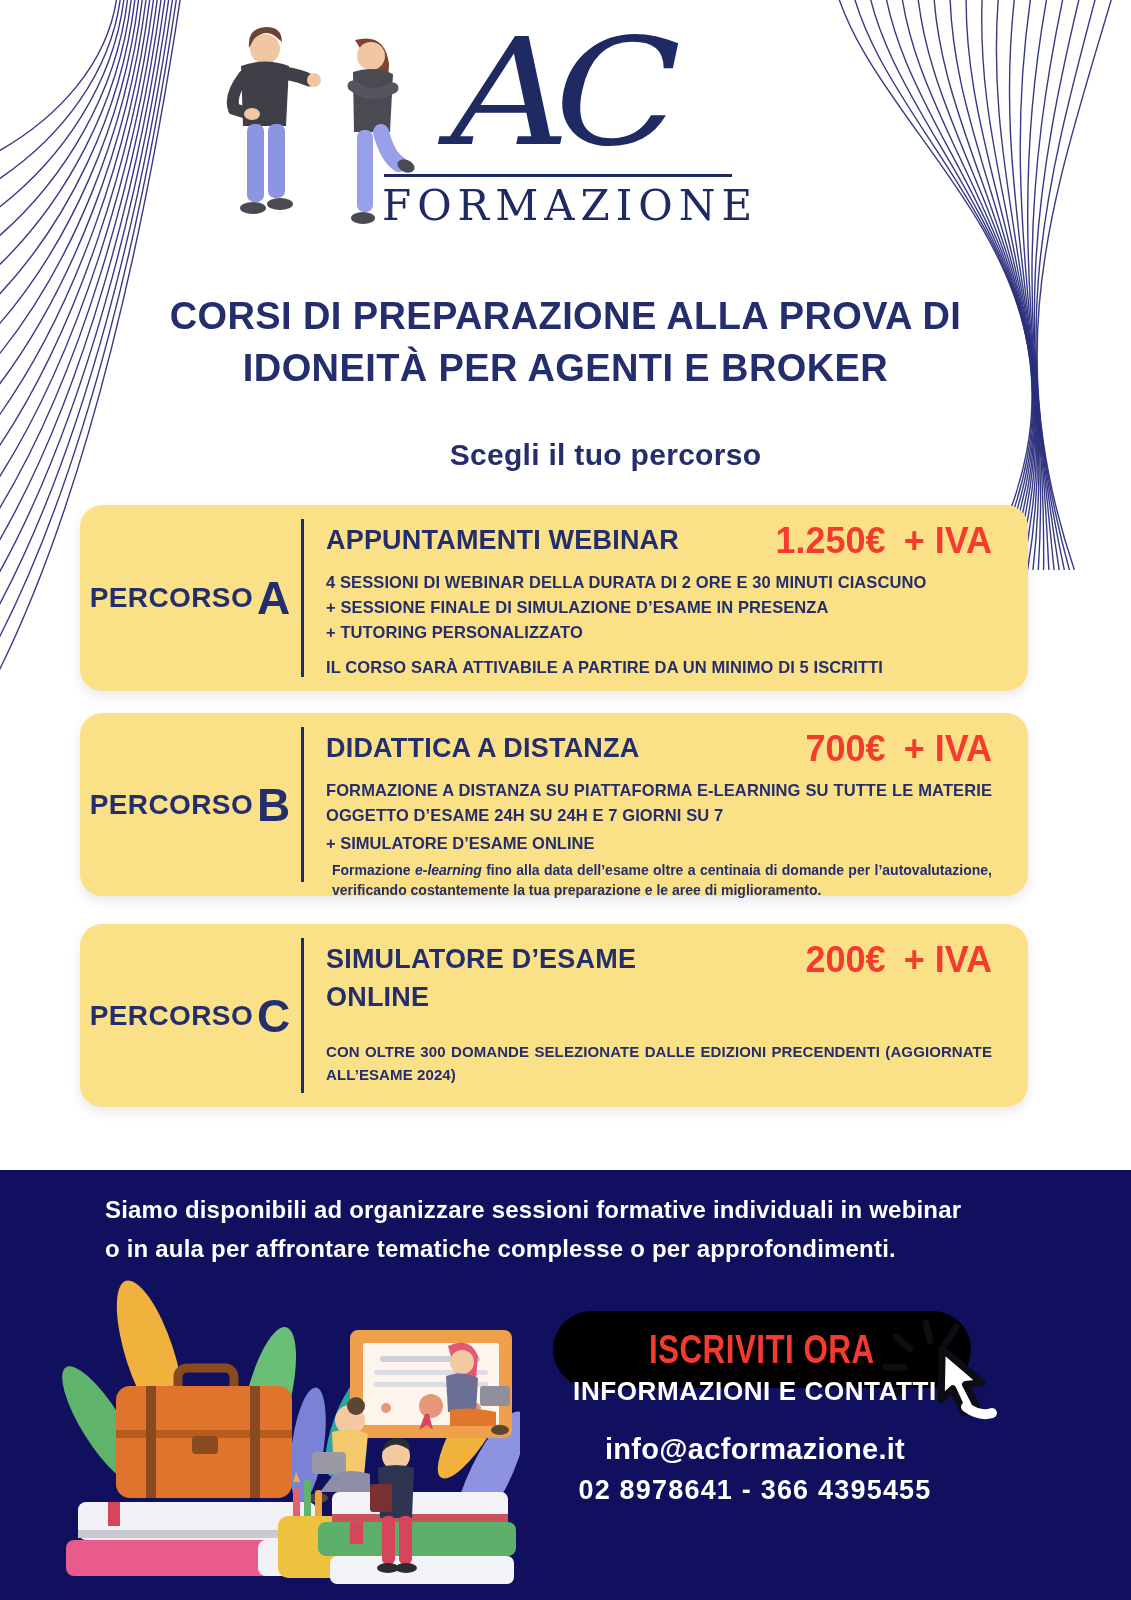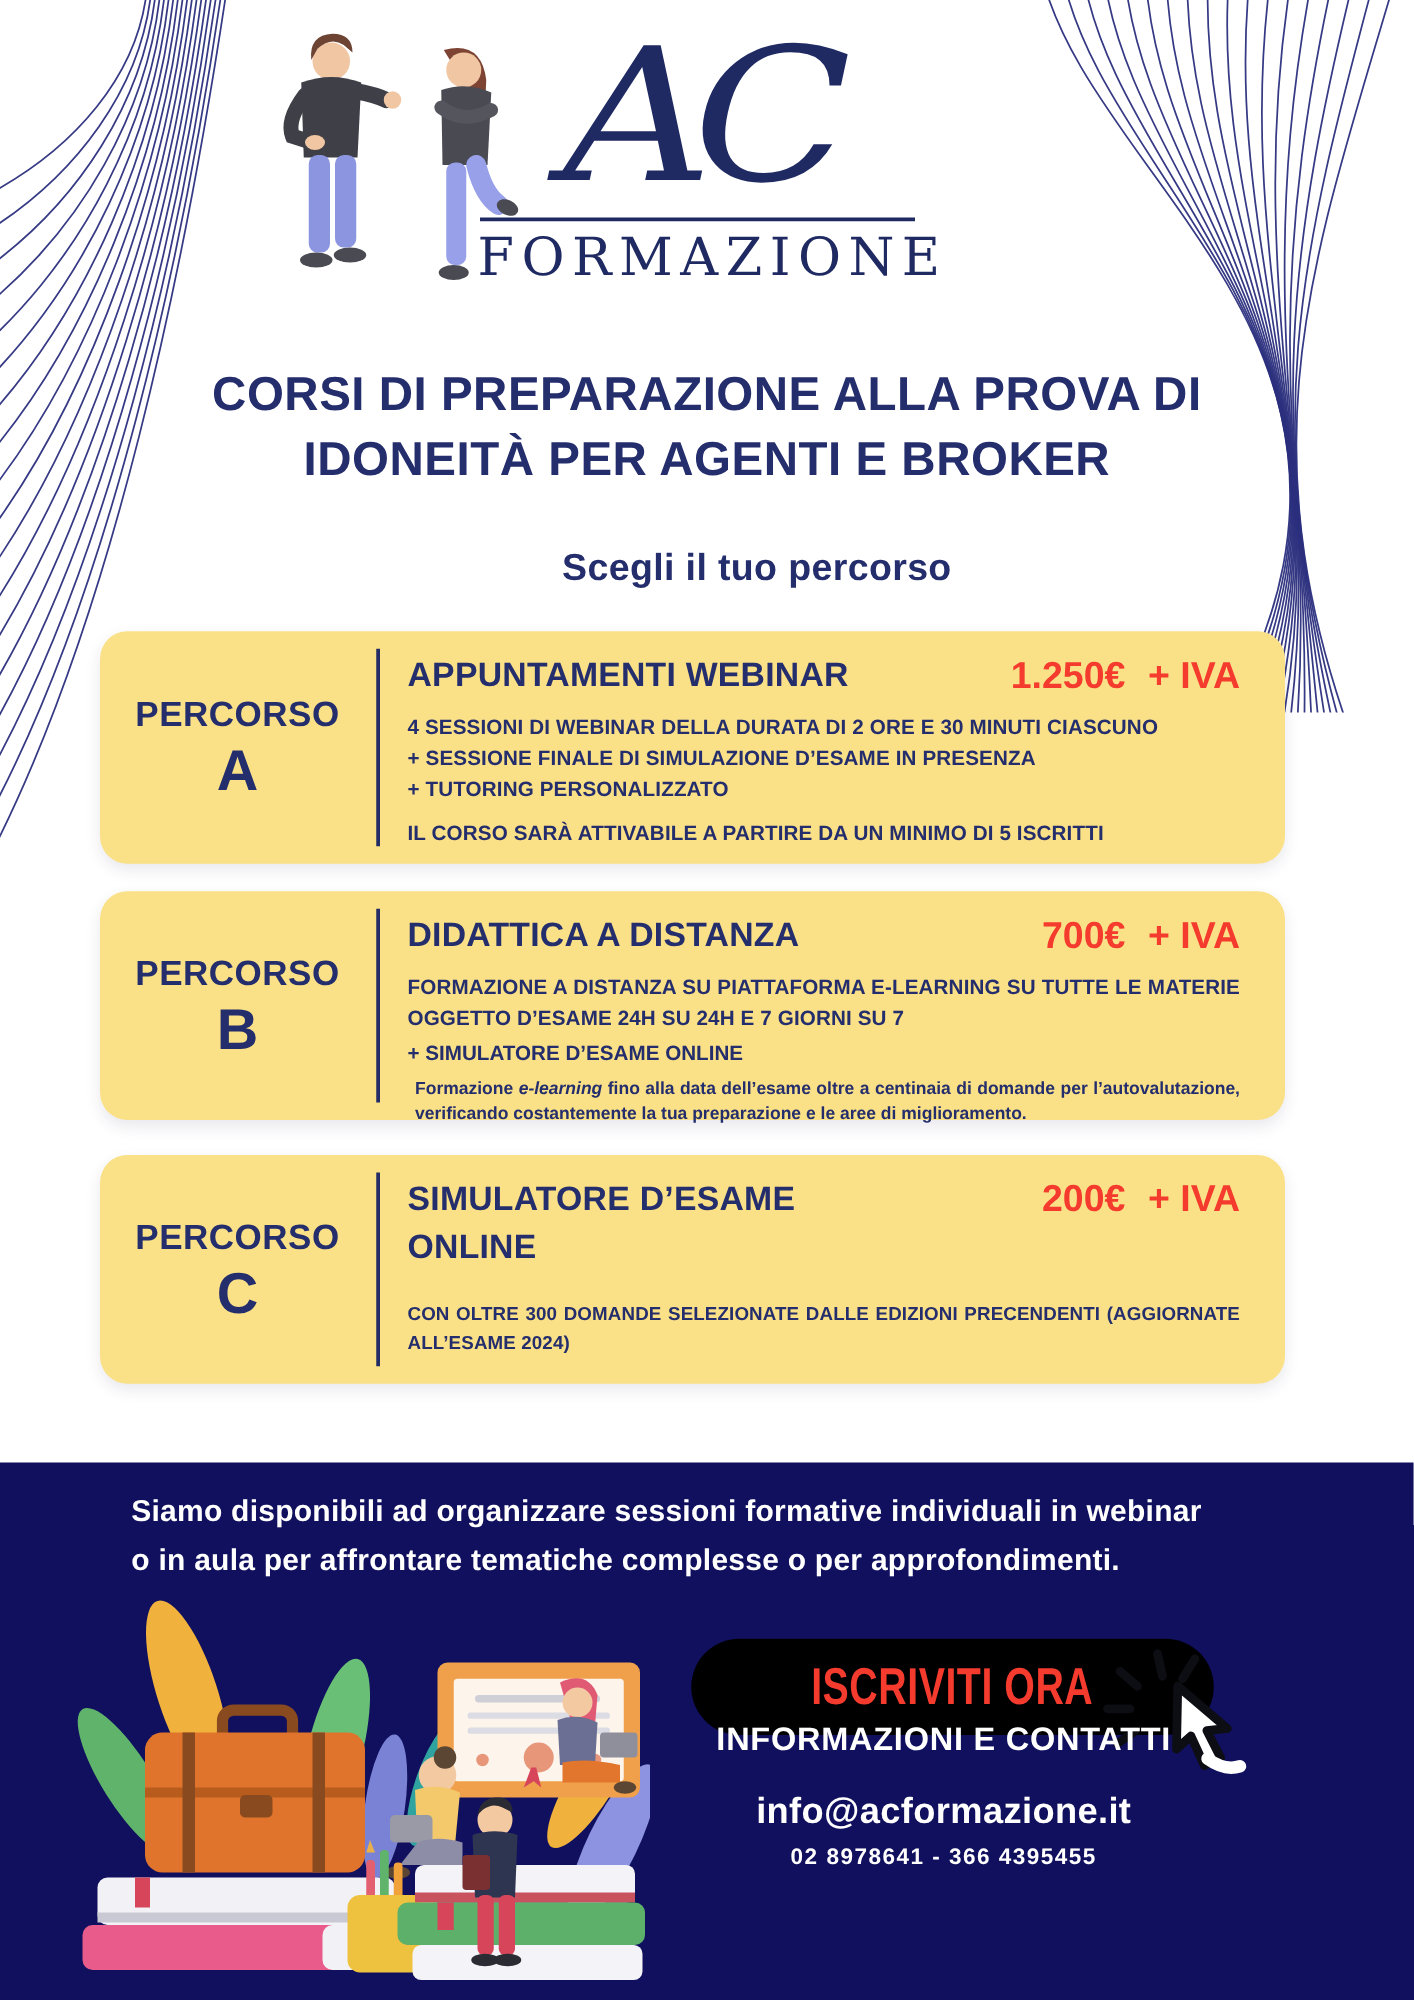--- a/index.html
+++ b/index.html
@@ -40,31 +40,31 @@
   
   .card{
     position:absolute;left:80px;width:948px;background:#fae187;border-radius:22px;
     box-shadow:0 5px 12px rgba(40,40,90,.10);
   }
   .card-a{top:505px;height:186px;}
   .card-b{top:713px;height:183px;}
   .card-c{top:924px;height:183px;}
   .card-left{
     position:absolute;left:0;top:0;width:220px;height:100%;
-    display:flex;flex-direction:column;align-items:center;justify-content:center;gap:4px;
+    display:flex;flex-direction:row;align-items:center;justify-content:center;gap:4px;
     color:#252e6d;
   }
   .path-label{font-size:28px;font-weight:800;letter-spacing:.4px;}
   .path-letter{font-size:46px;font-weight:800;line-height:48px;}
   .card-divider{position:absolute;left:221px;top:14px;bottom:14px;width:3px;background:#242c66;}
   .card-content{position:absolute;left:246px;top:0;right:36px;height:100%;padding-top:16px;box-sizing:border-box;}
   .card-head{display:flex;align-items:flex-start;justify-content:space-between;}
   .card-title{font-size:27px;font-weight:800;color:#252e6d;line-height:38px;letter-spacing:.2px;}
   .card-c .card-title{width:420px;}
-  .card-price{display:flex;gap:18px;color:#f43b2e;font-size:30px;font-weight:800;white-space:nowrap;line-height:40px;}
+  .card-price{display:flex;gap:18px;color:#f43b2e;font-size:36px;font-weight:800;white-space:nowrap;line-height:40px;}
   .card-lines{margin-top:9px;color:#252e6d;font-size:16.5px;font-weight:700;line-height:25px;letter-spacing:.1px;}
   .card-foot{margin-top:13px;color:#252e6d;font-size:16.5px;font-weight:700;letter-spacing:.1px;}
   .just{text-align:justify;}
   .card-extra{margin-top:2px;color:#252e6d;font-size:16.5px;font-weight:700;line-height:26px;}
   .card-note{
     margin-top:5px;padding-left:6px;color:#252e6d;font-size:14px;font-weight:700;line-height:19.5px;text-align:justify;
   }
   .card-note i{font-style:italic;}
   .card-c .card-lines{margin-top:24px;font-size:15px;line-height:23px;}
 
@@ -79,21 +79,21 @@
     border:none;border-radius:39px;display:flex;align-items:center;justify-content:center;cursor:pointer;
   }
   .cta-label{
     color:#f43b2e;font-size:37px;font-weight:800;letter-spacing:.5px;
     transform:scale(.85,1.12);transform-origin:center;white-space:nowrap;
   }
   .cursor-icon{position:absolute;left:880px;top:1315px;}
   .contacts{position:absolute;left:520px;top:1376px;width:470px;text-align:center;color:#ffffff;}
   .contacts-heading{font-size:26px;font-weight:800;letter-spacing:.6px;}
   .contacts-email{font-size:29px;font-weight:800;margin-top:26px;letter-spacing:.3px;}
-  .contacts-phone{font-size:18px;font-weight:800;margin-top:9px;letter-spacing:1.2px;}
+  .contacts-phone{font-size:27px;font-weight:800;margin-top:9px;letter-spacing:1.2px;}
   .illustration{position:absolute;left:50px;top:1260px;}
   .people{position:absolute;left:203px;top:16px;}
 </style>
 </head>
 <body>
 
 <div>
 
   <svg id="pat-tl" class="pattern" style="left:0;top:0" width="280" height="740" viewBox="0 0 280 740">
       <path d="M -40 170 C 55 130, 125 55, 118 -40"></path>

